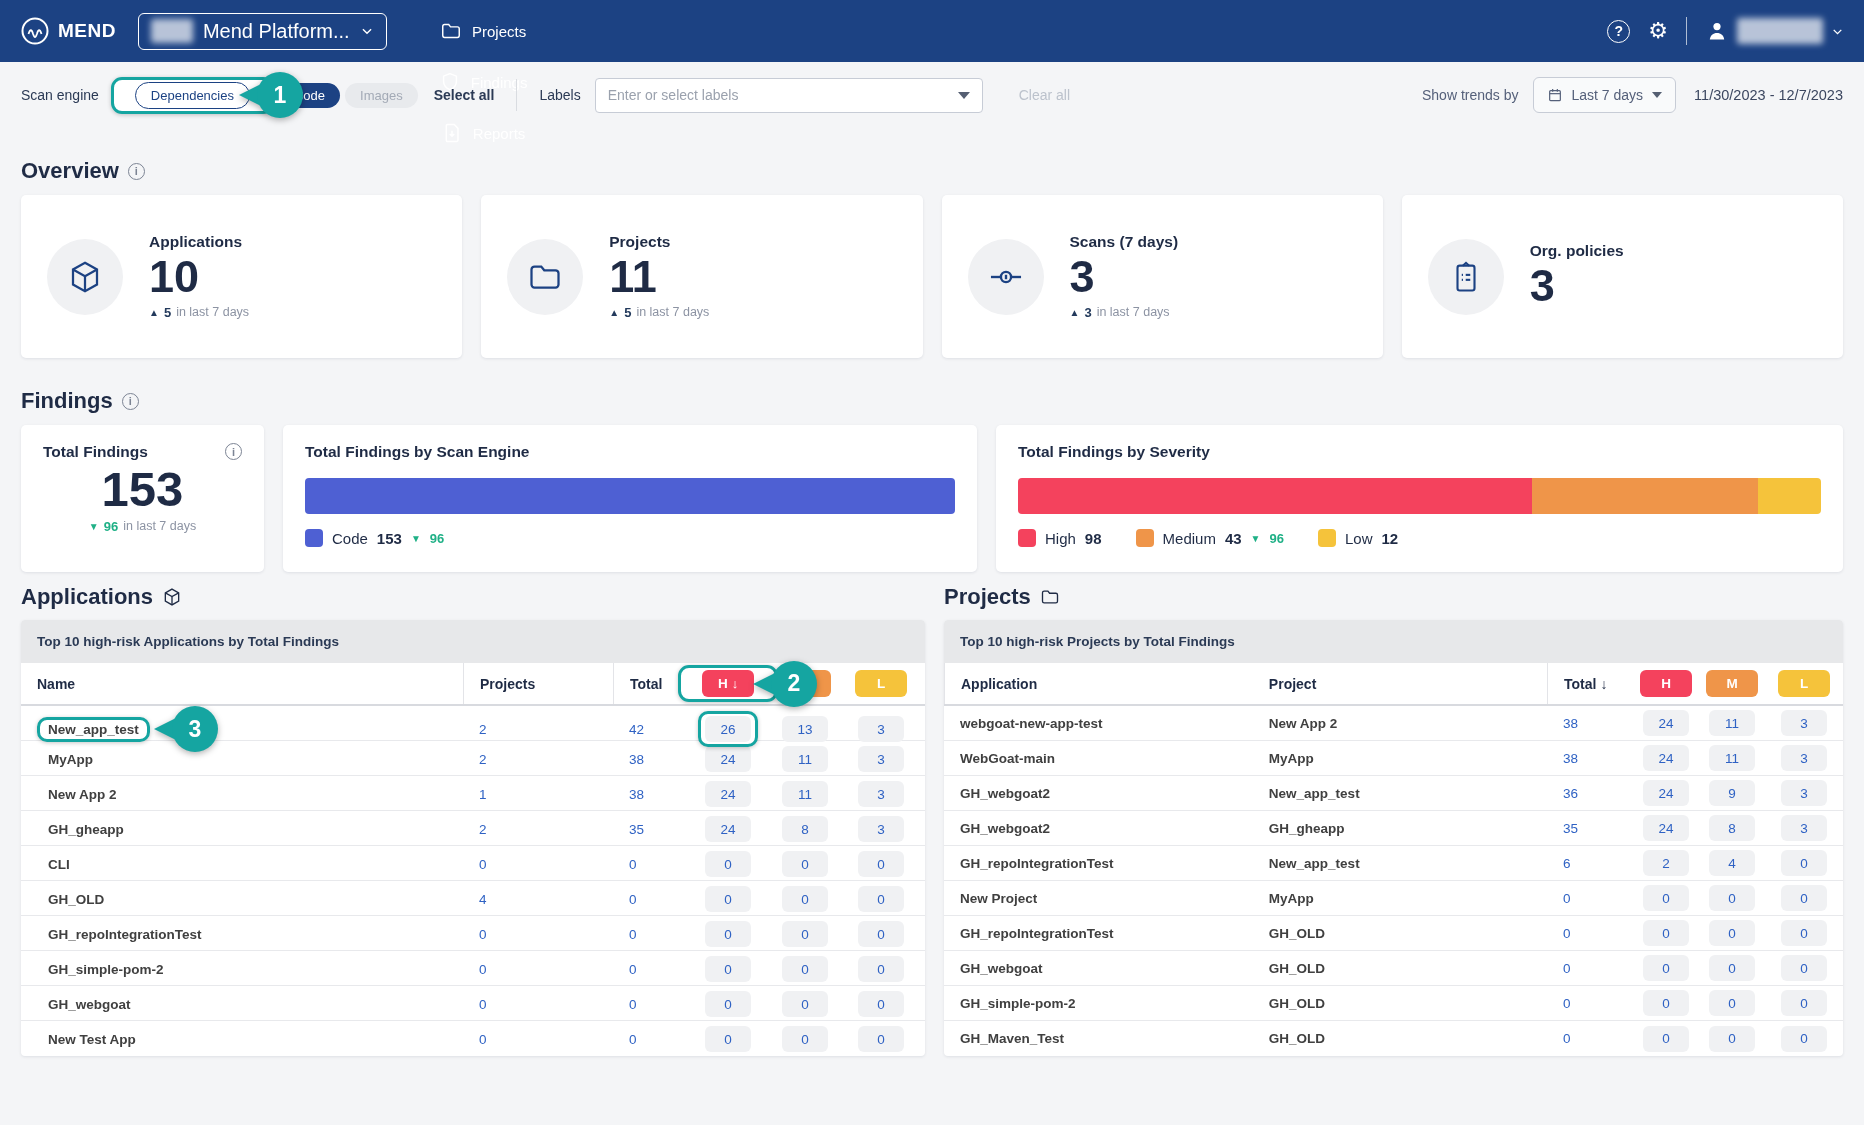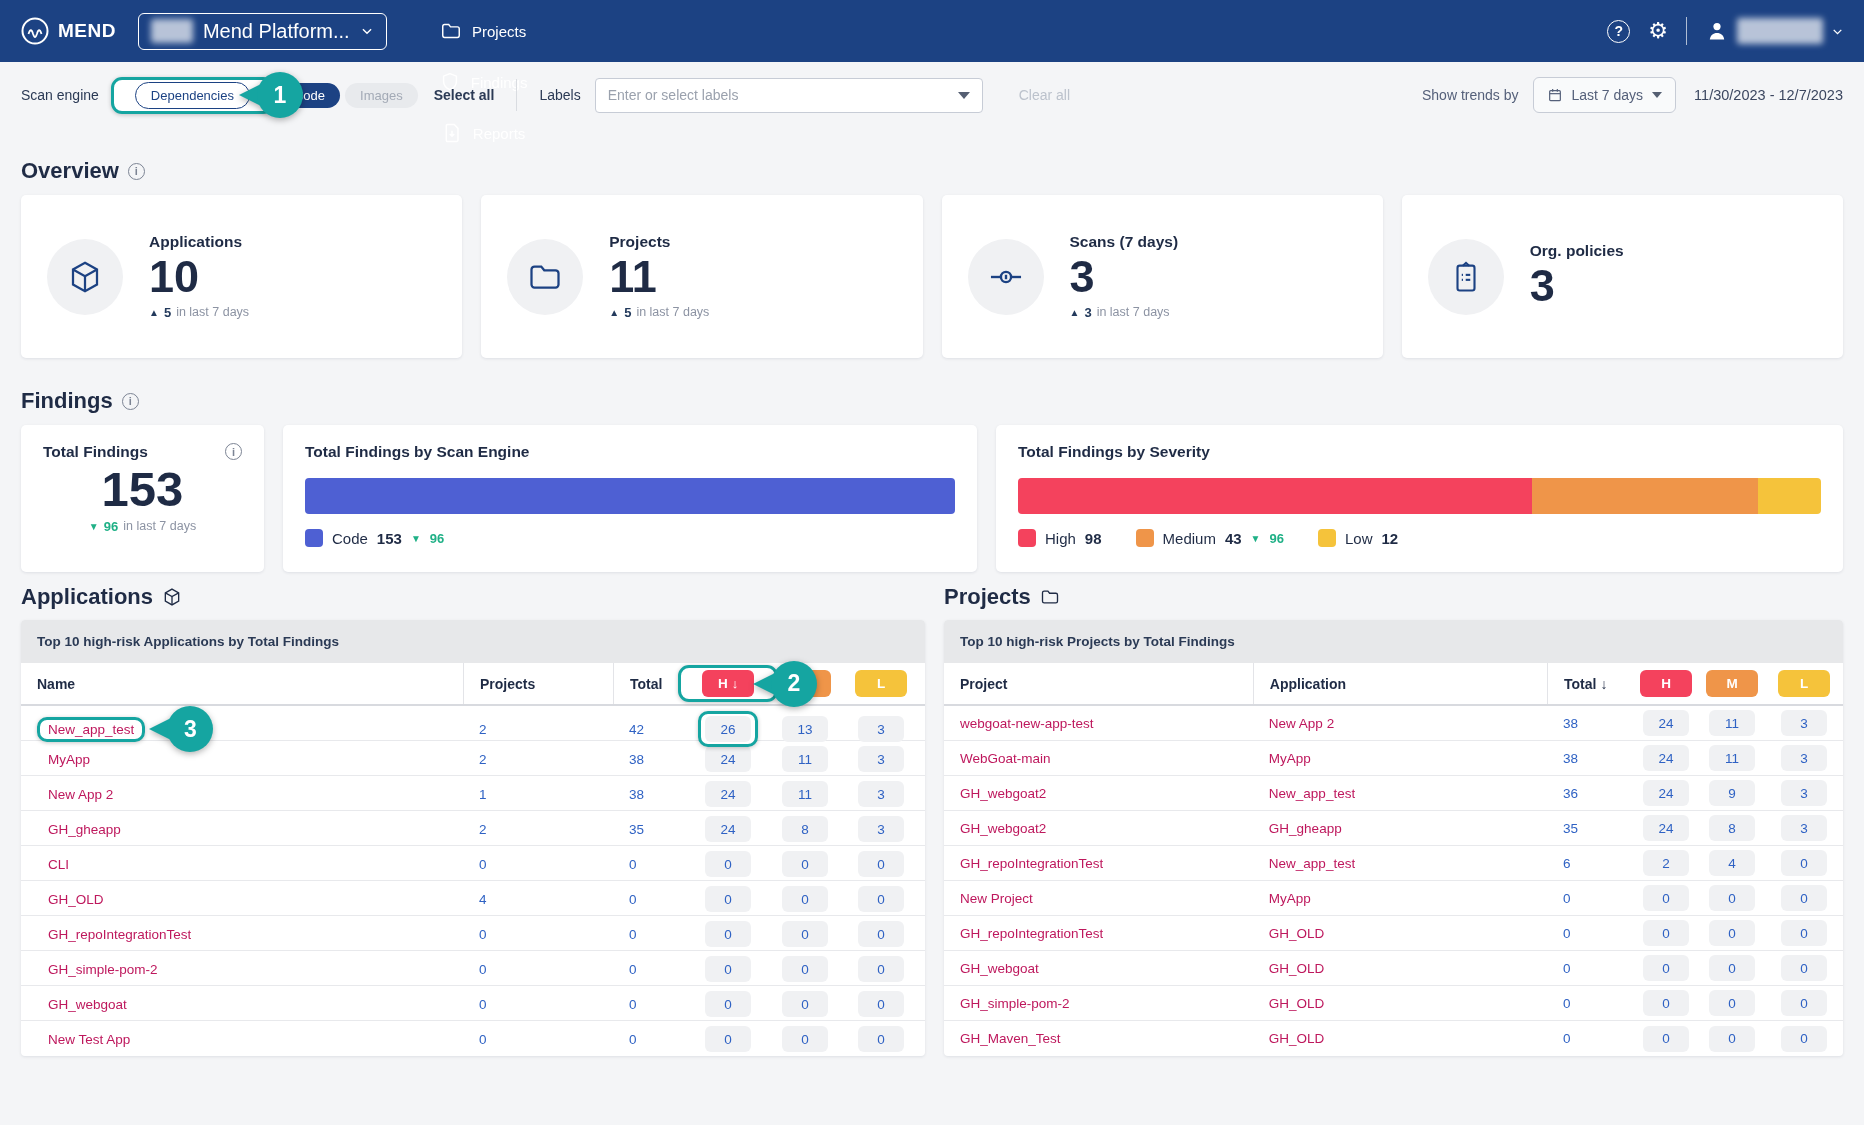--- a/index.html
+++ b/index.html
@@ -91,21 +91,21 @@
   .panel-bar { background:#E7E8EA; border-radius:4px 4px 0 0; height:43px; display:flex; align-items:center; padding:0 16px; font-size:13.5px; font-weight:bold; color:#2B3A55; }
   .thead { display:grid; align-items:center; height:43px; border-bottom:2px solid #D8DADF; font-size:14px; font-weight:bold; color:#1F2B45; }
   .trow { display:grid; align-items:center; height:35px; border-bottom:1px solid #E8E9EC; font-size:13.5px; }
   .trow:last-child { border-bottom:none; }
   .grid-apps { grid-template-columns:minmax(0,1fr) 150px 70px 90px 64px 88px; }
   .grid-projs { grid-template-columns:minmax(0,1.05fr) minmax(0,1fr) 86px 66px 66px 78px; }
   .th { padding-left:16px; position:relative; height:100%; display:flex; align-items:center; }
   .th.sep { border-left:1px solid #E3E4E8; }
   .th.center, .td.center { justify-content:center; padding-left:0; }
   .td { padding-left:16px; display:flex; align-items:center; min-width:0; }
-  .cell-link { color:#be185d; text-decoration:none; cursor:pointer; white-space:nowrap; overflow:hidden; text-overflow:ellipsis; }
+  .cell-link { color:#404040; text-decoration:none; cursor:pointer; white-space:nowrap; overflow:hidden; text-overflow:ellipsis;font-weight:bold; }
   .num { color:#2F62C4; }
   .sev-header { min-width:52px; height:27px; border-radius:6px; color:#fff; font-size:13.5px; font-weight:bold; display:inline-flex; align-items:center; justify-content:center; gap:4px; padding:0 10px; cursor:pointer; }
   .sev-header.h { background:#F4425D; }
   .sev-header.m { background:#EF9549; }
   .sev-header.l { background:#F5C33B; }
   .sort-arrow { font-size:13px; font-weight:bold; }
   .zero-badge { min-width:46px; height:26px; background:#F0F1F3; border-radius:6px; color:#2F62C4; display:inline-flex; align-items:center; justify-content:center; font-size:13.5px; }
   .total-sort { color:#1F2B45; font-weight:bold; margin-left:4px; }
 
   
@@ -681,22 +681,22 @@
     <div class="table-col projs">
       <div class="sec-head">
         <span>Projects</span>
         <svg class="ic" width="20" height="20" viewBox="0 0 24 24" fill="none" stroke="#1F2B45" stroke-width="1.6">
           <path d="M3 7a2 2 0 0 1 2-2h4.5l2 2.5H19a2 2 0 0 1 2 2V17a2 2 0 0 1-2 2H5a2 2 0 0 1-2-2V7z"></path>
         </svg>
       </div>
       <div class="panel">
         <div class="panel-bar">Top 10 high-risk Projects by Total Findings</div>
         <div class="thead grid-projs">
+          <div class="th sep">Application</div>
           <div class="th">Project</div>
-          <div class="th sep">Application</div>
           <div class="th sep">
             <span>Total</span>
               <span class="total-sort">↓</span>
           </div>
           <div class="th center">
             <span class="sev-header h">H</span>
           </div>
           <div class="th center">
             <span class="sev-header m">M</span>
           </div>

